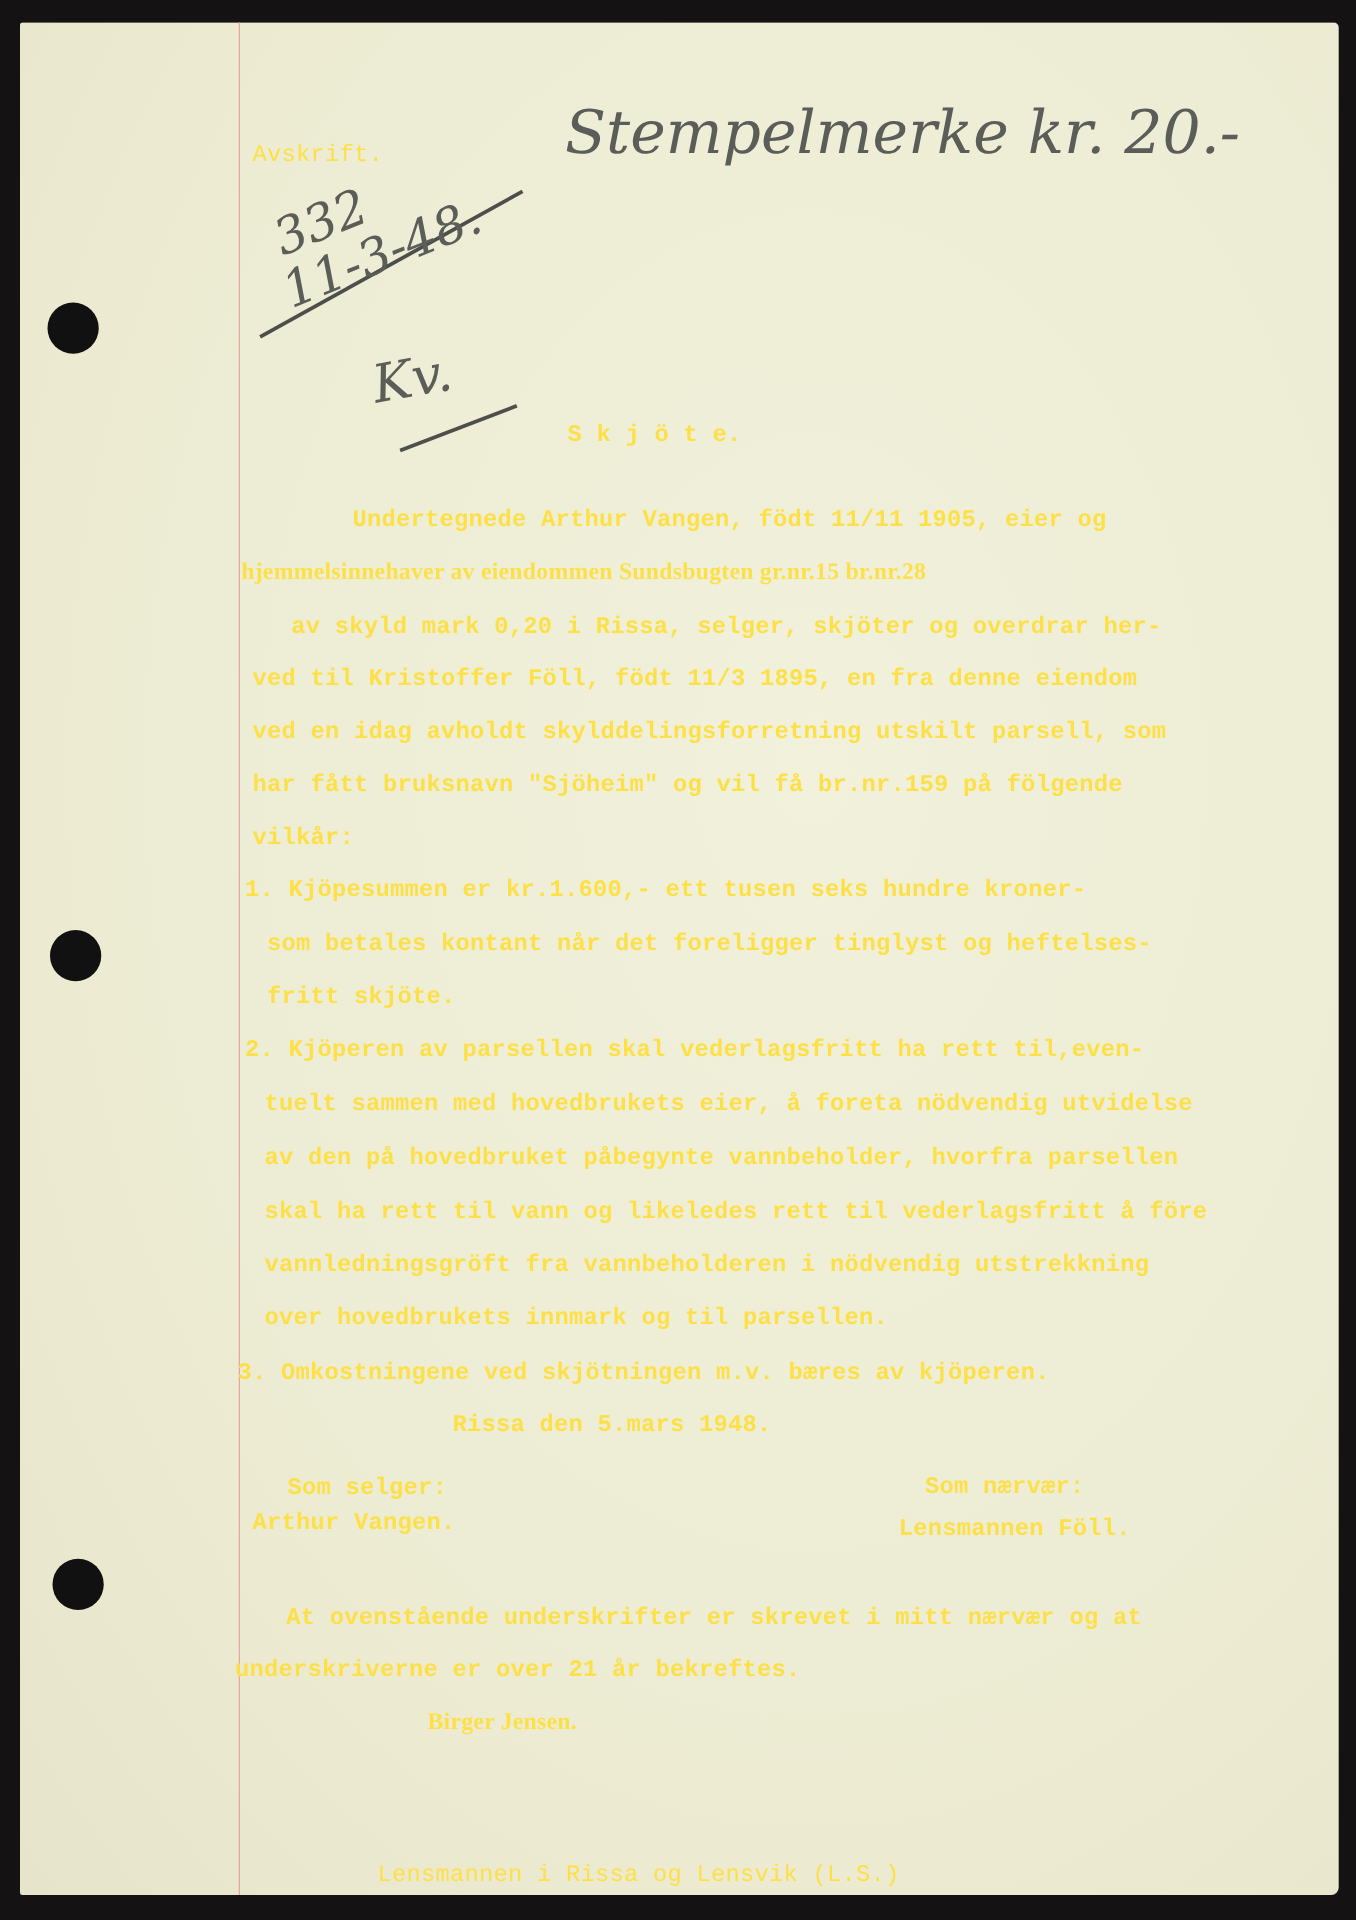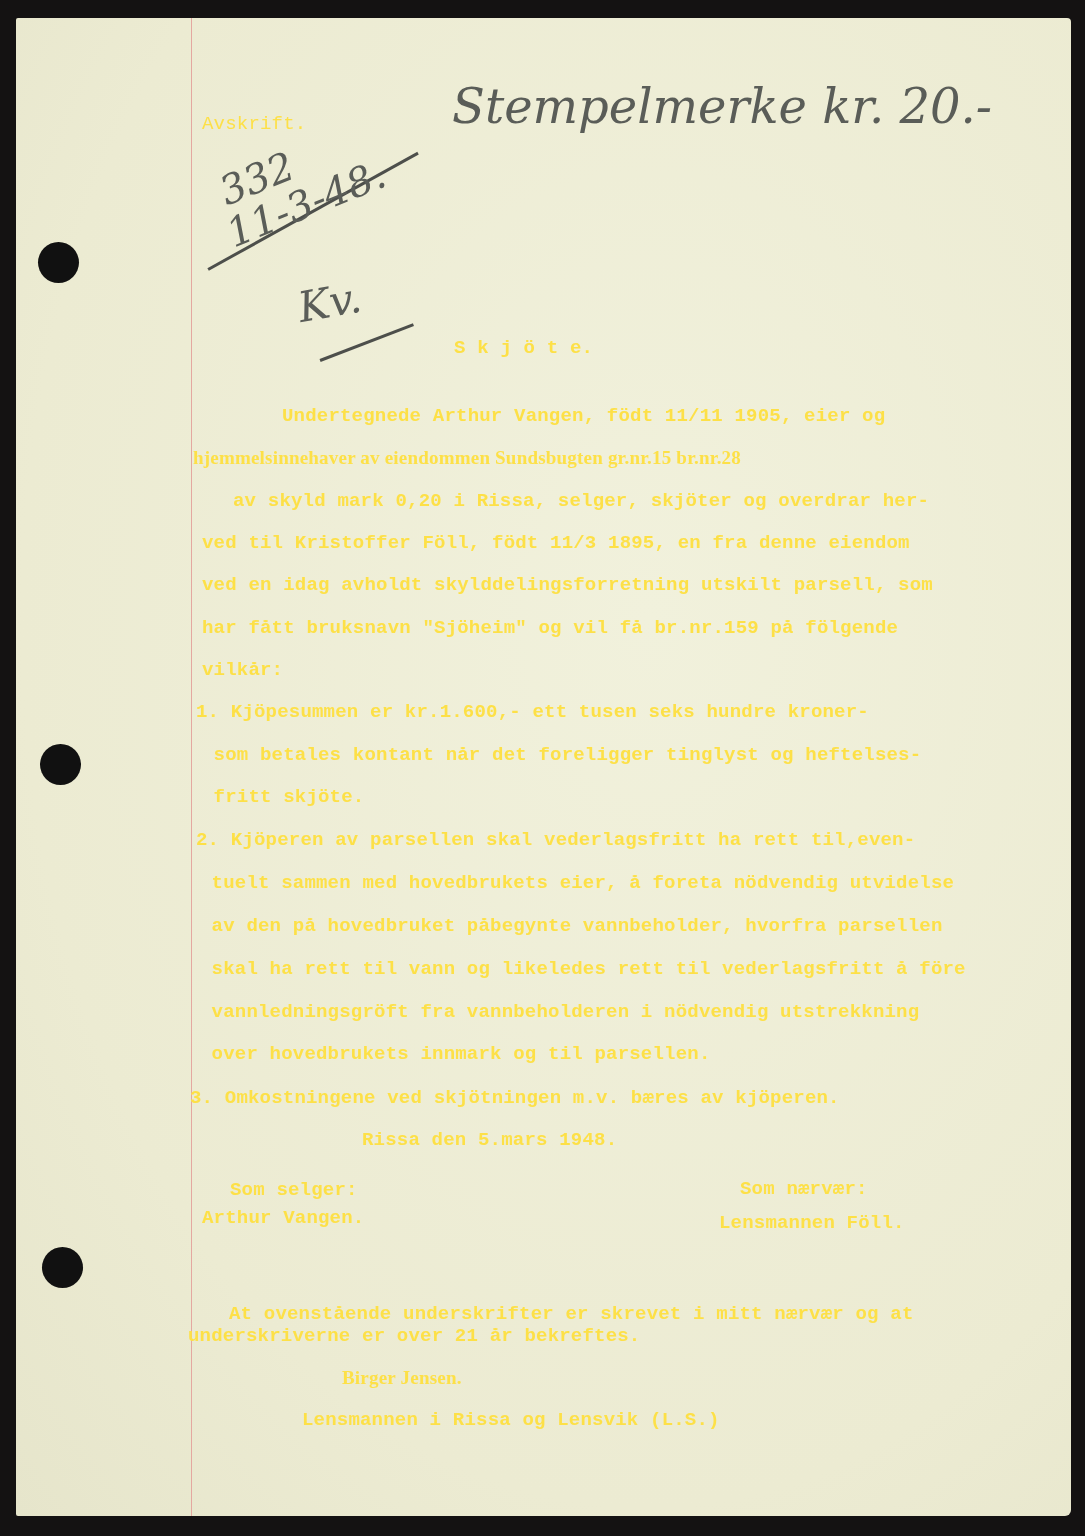--- a/index.html
+++ b/index.html
@@ -79,16 +79,16 @@
 
 <div class="t" style="left:190px;top:1087px;">3. Omkostningene ved skjötningen m.v. bæres av kjöperen.</div>
 
 <div class="t" style="left:362px;top:1129px;">Rissa den 5.mars 1948.</div>
 
 <div class="t" style="left:230px;top:1167px;margin-top:12px;">Som selger:</div>
 <div class="t" style="left:202px;top:1207px;">Arthur Vangen.</div>
 <div class="t" style="left:740px;top:1178px;">Som nærvær:</div>
 <div class="t" style="left:719px;top:1212px;">Lensmannen Föll.</div>
 
-<div class="t" style="left:229px;top:1283px;margin-top:20px;">At ovenstående underskrifter er skrevet i mitt nærvær og at</div>
+<div class="t" style="left:229px;top:1283px;">At ovenstående underskrifter er skrevet i mitt nærvær og at</div>
 <div class="t" style="left:188px;top:1325px;">underskriverne er over 21 år bekreftes.</div>
 <div class="t" style="left:342px;top:1367px;font-family:Liberation Serif, serif;">Birger Jensen.</div>
-<div class="t" style="left:302px;top:1409px;font-weight:bold;">Lensmannen i Rissa og Lensvik (L.S.)</div>
+<div class="t" style="left:302px;top:1489px;font-weight:normal;">Lensmannen i Rissa og Lensvik (L.S.)</div>
 
 </body></html>

